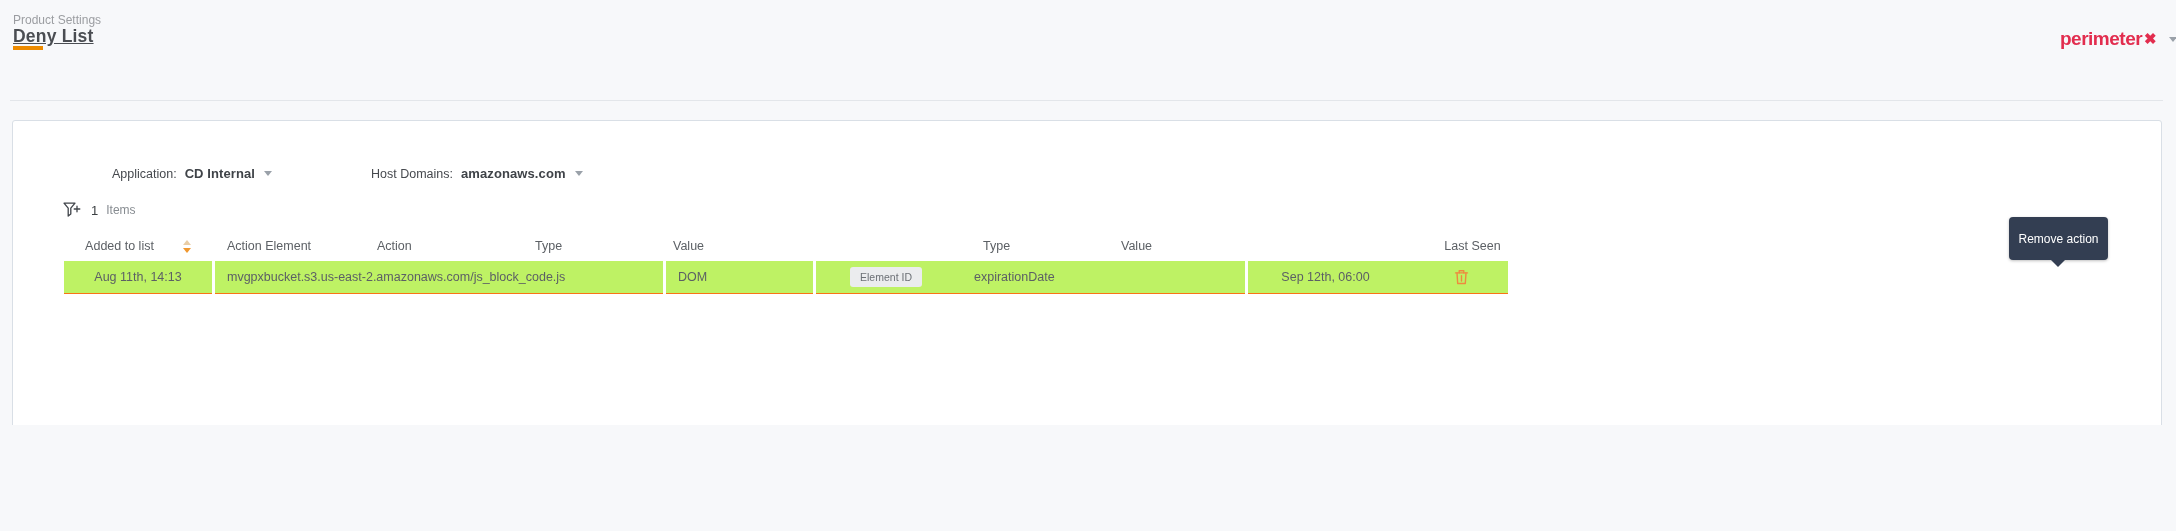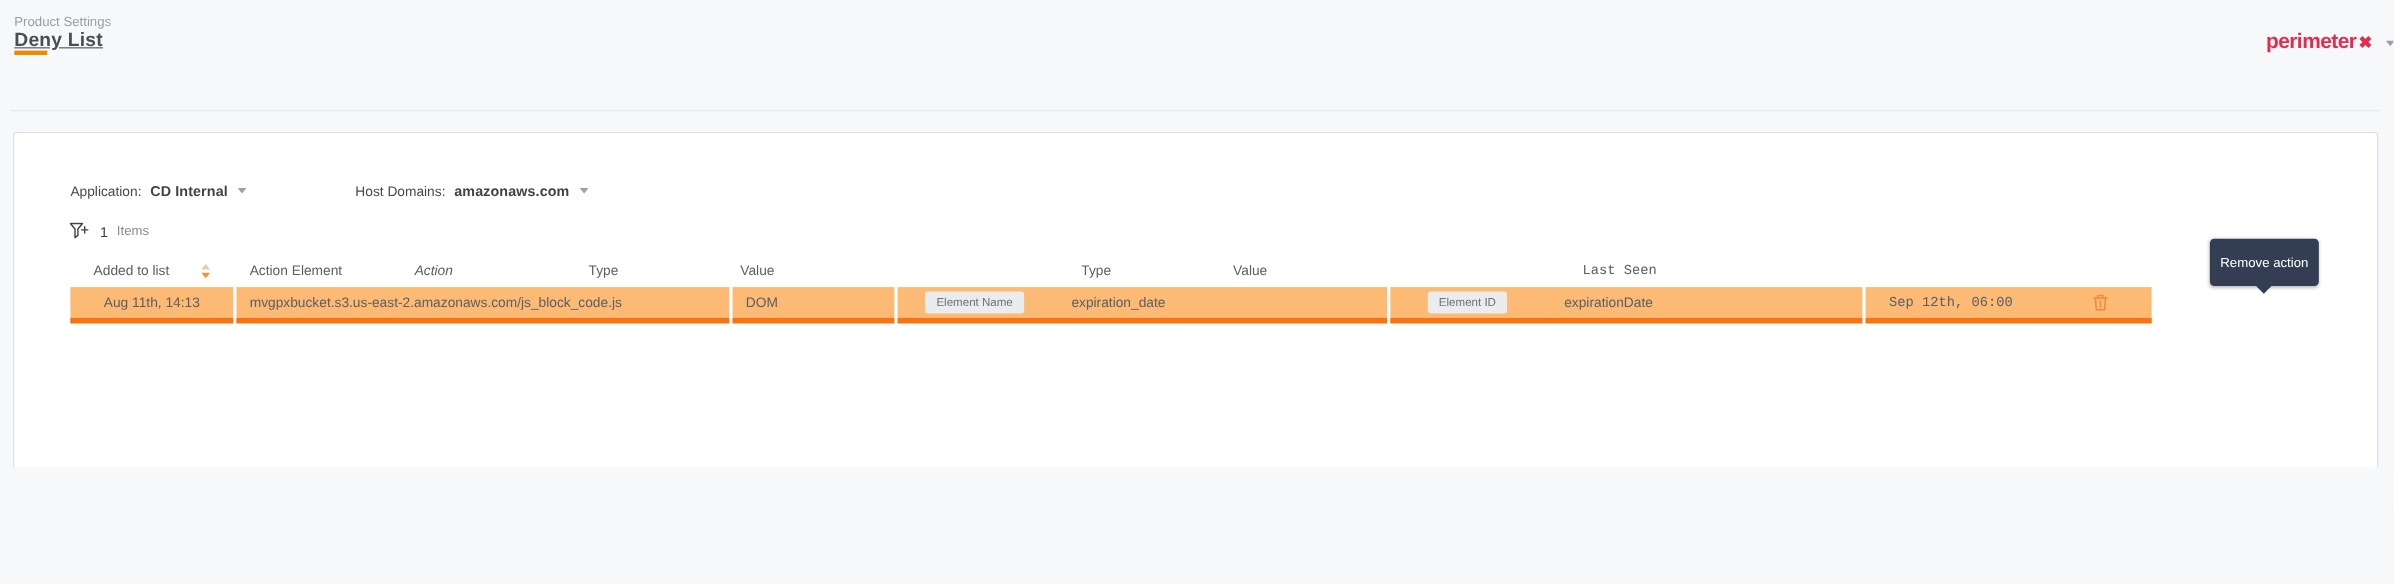--- a/index.html
+++ b/index.html
@@ -20,49 +20,49 @@
   .caret { width:0; height:0; border-left:4.5px solid transparent; border-right:4.5px solid transparent; border-top:5px solid #9aa1a9; display:inline-block; }
   .brand .caret { margin-left:8px; }
   .topbar-divider { position:absolute; left:10px; top:100px; width:2153px; height:1px; background:#e3e6ea; }
 
   
   .panel {
     position:absolute; left:12px; top:120px; width:2150px; height:420px;
     background:#ffffff; border:1px solid #d9dfe6; border-radius:3px;
   }
   .dropdown { position:absolute; top:45px; display:flex; align-items:center; font-size:12.5px; color:#46494e; cursor:pointer; }
-  .dropdown .dd-label { margin-right:8px; }
+  .dropdown .dd-label { margin-right:8px;margin-left:48px; }
   .dropdown .dd-value { font-weight:bold; color:#3f4348; font-size:13px; letter-spacing:.1px; }
   .dropdown .caret { margin-left:9px; }
   .dd-application { left:51px; }
   .dd-hostdomains { left:310px; }
 
   .items-row { position:absolute; left:50px; top:81px; display:flex; align-items:center; }
   .filter-btn { display:flex; align-items:center; cursor:pointer; }
   .items-count { margin-left:10px; font-size:13px; color:#3c4043; }
   .items-label { margin-left:8px; font-size:12px; color:#878c91; }
 
   
   .table { position:absolute; left:51px; top:110px; width:2042px; }
   .trow { display:flex; gap:3px; }
   .thead { height:30px; align-items:flex-end; padding-bottom:8px; }
   .thead .cellgroup { background:transparent; height:auto; }
   .th { font-size:11.5px; color:#5e6267; }
-  .tbody .cellgroup { background:#fdba74; border-bottom:5px solid #f97316; }
+  .tbody .cellgroup { background:#bef264; border-bottom:1px solid #f97316; }
   .cellgroup { display:flex; height:33px; align-items:center; }
   .cell { display:flex; align-items:center; height:100%; font-size:12.5px; color:#5c6065;gap:20px; }
   .w-added  { width:148px; justify-content:center; }
   .w-script { width:448px; padding-left:12px; }
   .w-acat   { width:147px; padding-left:12px; }
-  .w-action { width:147px; padding-left:12px;font-style:italic; }
+  .w-action { width:147px; padding-left:12px; }
   .w-type   { width:140px; justify-content:center; }
   .w-type.th-cell { justify-content:flex-start; padding-left:20px; }
   .w-value1 { width:305px; padding-left:18px; }
   .w-value2 { width:289px; padding-left:18px; }
-  .w-lastseen { width:155px; justify-content:center;font-family:Liberation Mono, monospace; }
+  .w-lastseen { width:155px; justify-content:center; }
   .w-actions  { width:105px; justify-content:center; }
   .sort-icon { display:inline-flex; flex-direction:column; gap:3px; margin-left:9px; cursor:pointer; }
   .sort-up   { width:0; height:0; border-left:4px solid transparent; border-right:4px solid transparent; border-bottom:5px solid #e9cda5; }
   .sort-down { width:0; height:0; border-left:4px solid transparent; border-right:4px solid transparent; border-top:5px solid #f0982f; }
   .badge {
     background:#ebecee; color:#6c7076; font-size:10.5px;
     padding:4px 10px; border-radius:3px; white-space:nowrap;
   }
   .trash-btn { display:flex; align-items:center; justify-content:center; cursor:pointer; margin-left:12px; }
 
@@ -159,26 +159,20 @@
             <div class="cell w-added">Aug 11th, 14:13</div>
           </div>
         <div class="cellgroup">
             <div class="cell w-script">mvgpxbucket.s3.us-east-2.amazonaws.com/js_block_code.js</div>
           </div>
         <div class="cellgroup">
             <div class="cell w-acat">DOM</div>
           </div>
         <div class="cellgroup">
           <div class="cell w-type">
-            <span class="badge">Element Name</span>
-          </div>
-          <div class="cell w-value1">expiration_date</div>
-        </div>
-        <div class="cellgroup">
-          <div class="cell w-type">
             <span class="badge">Element ID</span>
           </div>
           <div class="cell w-value2">expirationDate</div>
         </div>
         <div class="cellgroup">
           <div class="cell w-lastseen">Sep 12th, 06:00</div>
           <div class="cell w-actions">
             <span class="trash-btn">
               <svg width="15" height="16" viewBox="0 0 15 16" fill="none" stroke="#EE8A3E" stroke-width="1.4" stroke-linecap="round" stroke-linejoin="round">
                 <path d="M1.5 3.9 h12"></path>

